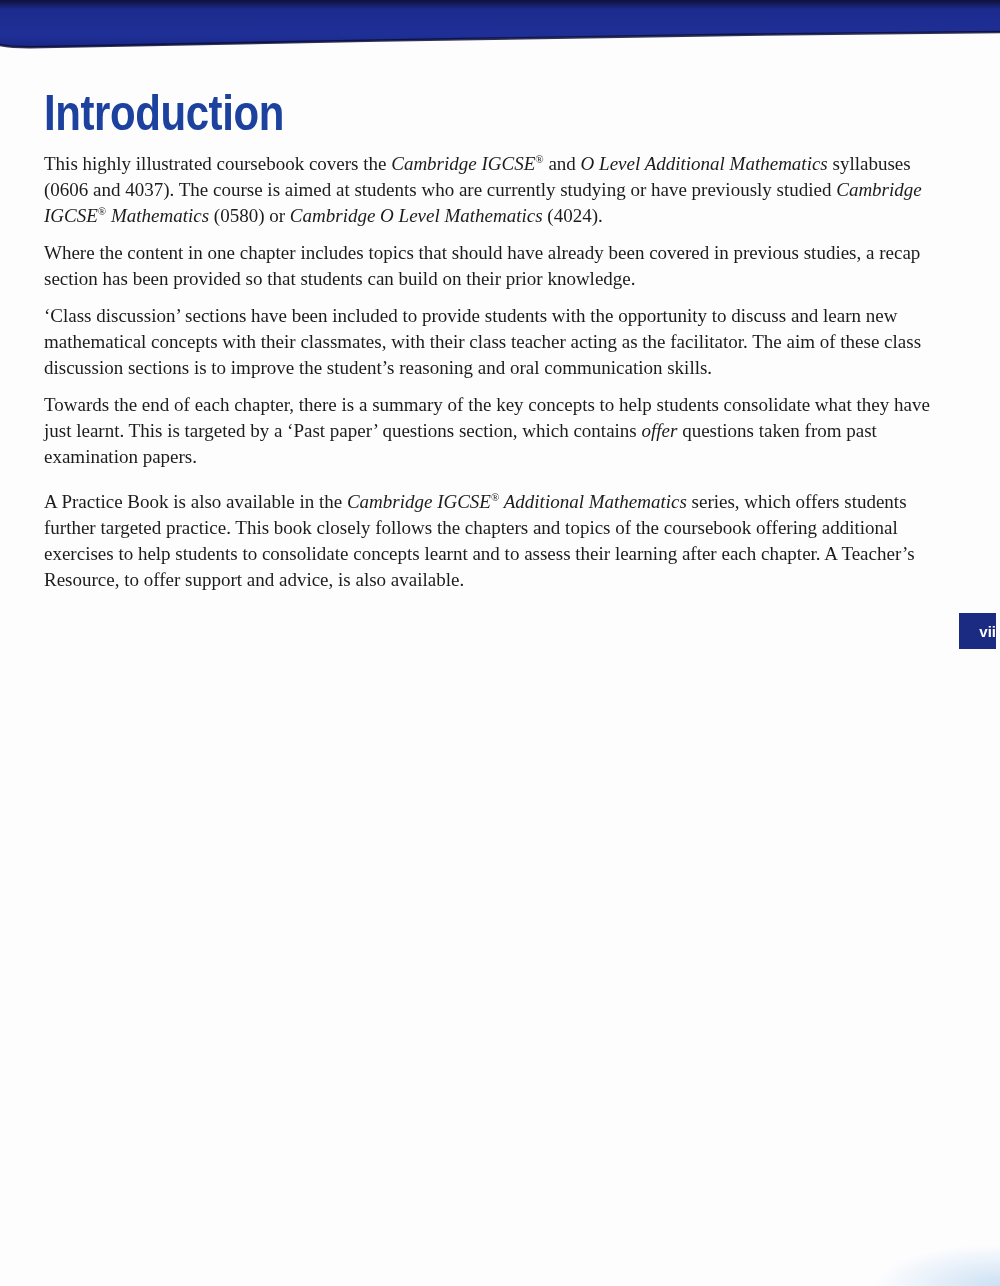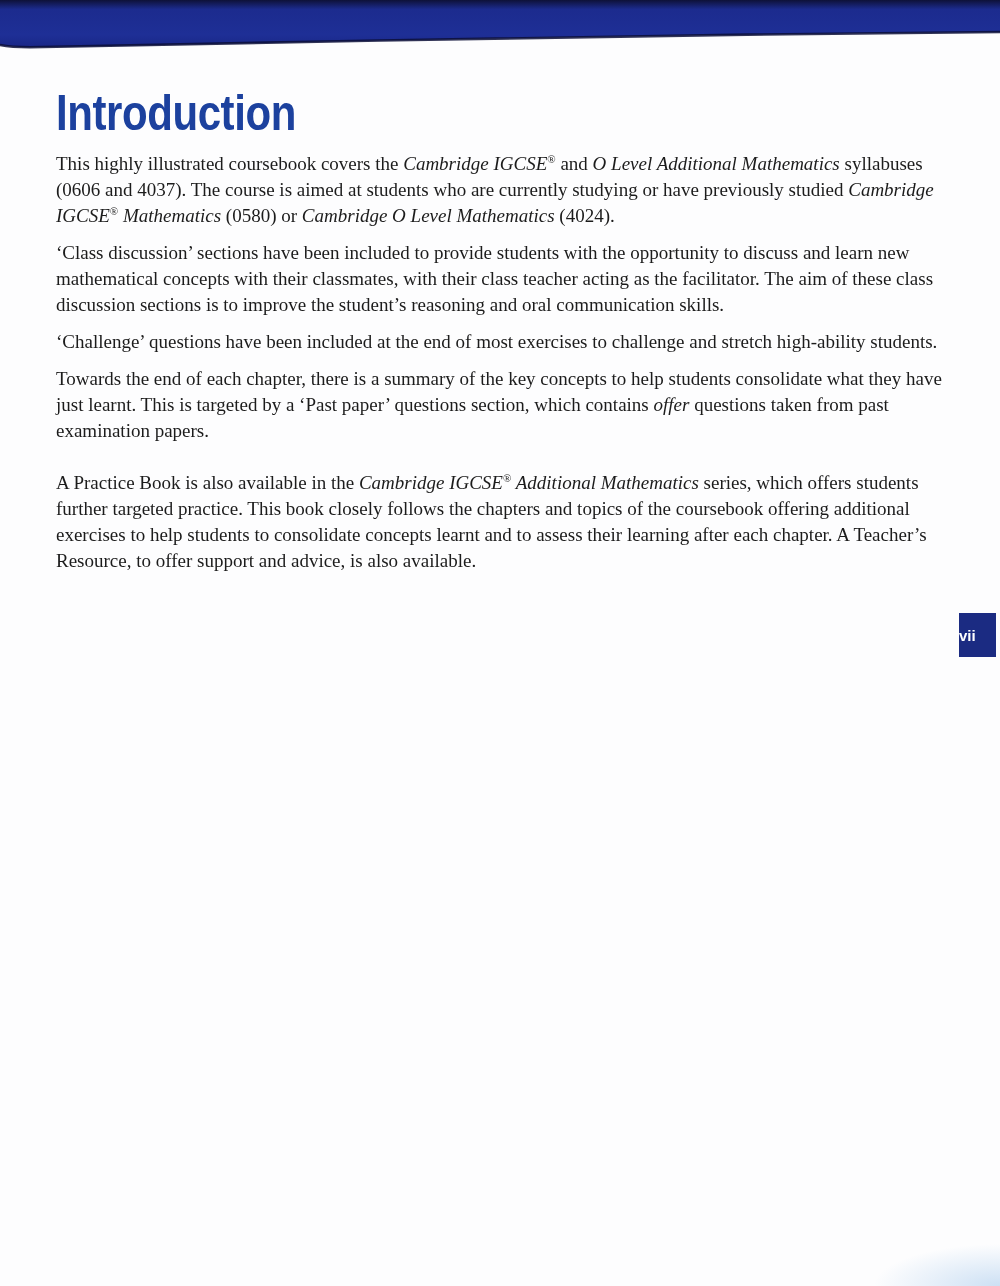--- a/index.html
+++ b/index.html
@@ -12,21 +12,21 @@
   html,body{margin:0;padding:0;}
   body{
     width:1000px;height:1286px;
     background:#fdfdfe;
     position:relative;
     overflow:hidden;
     font-family:"Liberation Serif",serif;
   }
   .header-svg{position:absolute;top:0;left:0;display:block;}
   .content{
-    position:absolute;left:56px;top:52px;width:888px;
+    position:absolute;left:44px;top:52px;width:888px;
   }
   h1.page-title{
     font-family:"Liberation Sans",sans-serif;
     font-weight:bold;
     font-size:50px;
     line-height:55px;
     color:var(--title-blue);
     margin:34px 0 10px 0;
     letter-spacing:-0.5px;
     transform:scaleX(.84);
@@ -40,26 +40,26 @@
     margin:0 0 11px 0;
     text-align:left;
   }
   .para em{}
   .para sup{
     font-size:0.58em;
     vertical-align:super;
     line-height:0;
     font-style:normal;
   }
-  .para.gap{margin-top:26px;}
+  .para.gap{margin-top:19px;}
   .folio{
     position:absolute;left:959px;top:613px;
-    width:37px;height:44px;
+    width:37px;height:36px;
     background:var(--folio-bg);
-    display:flex;align-items:center;justify-content:flex-start;
+    display:flex;align-items:center;justify-content:flex-end;
   }
   .folio span{
     font-family:"Liberation Sans",sans-serif;
     font-weight:bold;
     font-size:15px;
     color:#ffffff;
   }
   .corner-smudge{
     position:absolute;right:0;bottom:0;
     width:150px;height:46px;
@@ -83,22 +83,22 @@
       </linearGradient>
     </defs>
     <path d="M0 0 H1000 V32 C 800 33.5, 560 37, 380 40.5 C 230 43.5, 90 47, 30 47.2 C 18 47.2, 6 46.2, 0 45 Z" fill="url(#bandGrad)"></path>
     <path d="M1000 32 C 800 33.5, 560 37, 380 40.5 C 230 43.5, 90 47, 30 47.2 C 18 47.2, 6 46.2, 0 45" fill="none" stroke="#0c0f38" stroke-width="2.6" opacity="0.85"></path>
   </svg>
 
   <main class="content">
     <h1 class="page-title">Introduction</h1>
     <div>
         <p class="para"><span>This highly illustrated coursebook covers the </span><em>Cambridge IGCSE</em><sup>®</sup><span> and </span><em>O Level Additional Mathematics</em><span> syllabuses (0606 and 4037).  The course is aimed at students who are currently studying or have previously studied </span><em>Cambridge IGCSE</em><sup>®</sup><em> Mathematics</em><span> (0580) or </span><em>Cambridge O Level Mathematics</em><span> (4024).</span></p>
+        <p class="para"><span>Where the content in one chapter includes topics that should have already been covered in previous studies, a recap section has been provided so that students can build on their prior knowledge.</span></p>
         <p class="para"><span>‘Class discussion’ sections have been included to provide students with the opportunity to discuss and learn new mathematical concepts with their classmates, with their class teacher acting as the facilitator. The aim of these class discussion sections is to improve the student’s reasoning and oral communication skills.</span></p>
-        <p class="para"><span>‘Challenge’ questions have been included at the end of most exercises to challenge and stretch high-ability students.</span></p>
         <p class="para"><span>Towards the end of each chapter, there is a summary of the key concepts to help students consolidate what they have just learnt. This is targeted by a ‘Past paper’ questions section, which contains </span><em>offer</em><span> questions taken from past examination papers.</span></p>
         <p class="para gap"><span>A Practice Book is also available in the </span><em>Cambridge IGCSE</em><sup>®</sup><em> Additional Mathematics</em><span> series, which offers students further targeted practice. This book closely follows the chapters and topics of the coursebook offering additional exercises to help students to consolidate concepts learnt and to assess their learning after each chapter. A Teacher’s Resource, to offer support and advice, is also available.</span></p>
       </div>
   </main>
 
   <div class="folio">
     <span>vii</span>
   </div>
 
   <div class="corner-smudge"></div>

